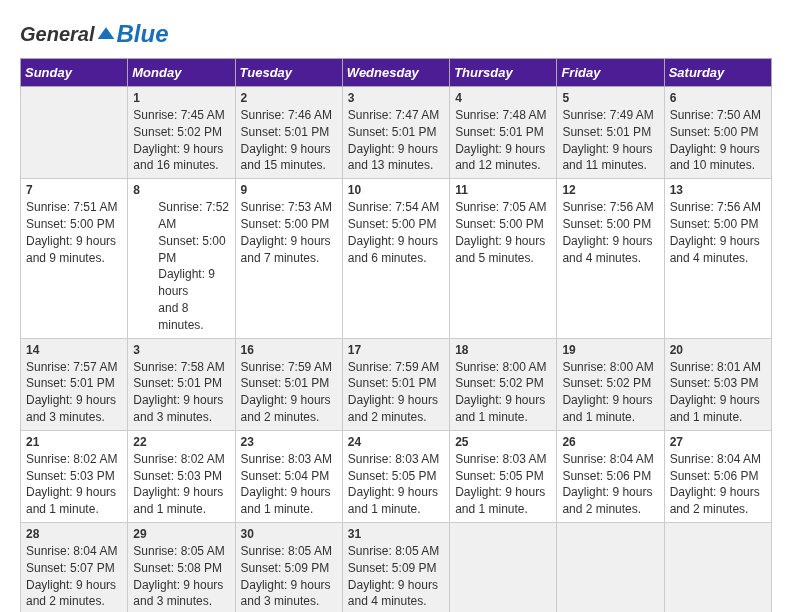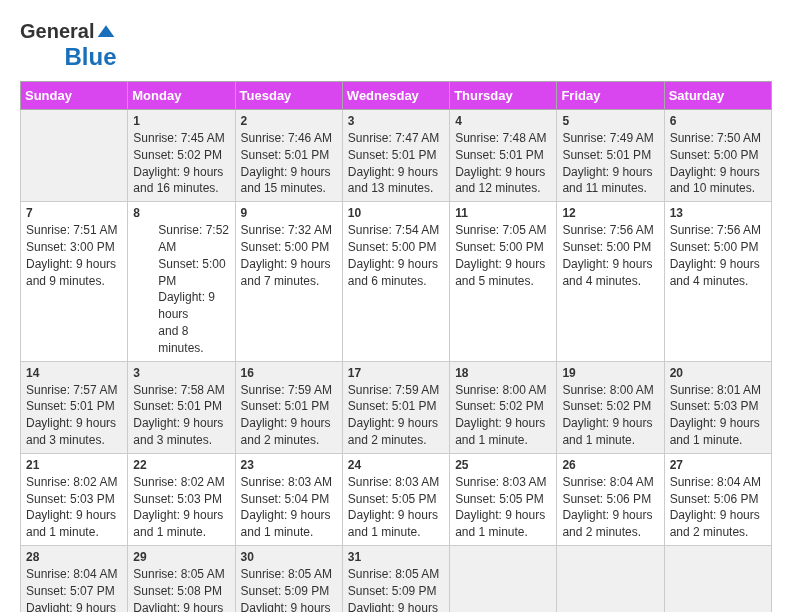--- a/index.html
+++ b/index.html
@@ -11,22 +11,23 @@
       padding: 20px;
     }
     .header {
       display: flex;
       justify-content: space-between;
       align-items: flex-start;
       margin-bottom: 10px;
     }
     .logo {
       display: flex;
-      flex-direction: column;
-      align-items: flex-end;
+      flex-direction: row;
+      align-items: center;
+      font-style: italic;
     }
     .logo-text {
       display: flex;
       align-items: center;
     }
     .logo-general {
       font-size: 20px;
       font-weight: bold;
       color: #333;
     }
@@ -50,26 +51,27 @@
     }
     .location {
       font-size: 14px;
       color: #333;
     }
     .calendar {
       width: 100%;
       border-collapse: collapse;
     }
     .calendar th {
-      background-color: #d946ef;
+      background-color: #4c1d95;
       color: #fff;
       padding: 6px 4px;
       font-size: 13px;
       text-align: left;
       border: 1px solid #aaa;
+      font-style: italic;
     }
     .calendar td {
       border: 1px solid #ccc;
       vertical-align: top;
       padding: 4px 5px;
       font-size: 10.5px;
       color: #333;
       width: 107px;
       min-height: 80px;
     }
@@ -157,34 +159,34 @@
           <div class="day-info" style="white-space: pre-line;">Sunrise: 7:50 AM
 Sunset: 5:00 PM
 Daylight: 9 hours
 and 10 minutes.</div>
         </td>
       </tr>
       <tr class="row-white">
         <td>
           <div class="day-num">7</div>
           <div class="day-info" style="white-space: pre-line;">Sunrise: 7:51 AM
-Sunset: 3:00 PM
+Sunset: 5:00 PM
 Daylight: 9 hours
 and 9 minutes.</div>
         </td>
         <td>
           <div class="day-num">8</div>
           <div class="day-info" style="white-space: pre-line; margin-left: 25px;">Sunrise: 7:52 AM
 Sunset: 5:00 PM
 Daylight: 9 hours
 and 8 minutes.</div>
         </td>
         <td>
           <div class="day-num">9</div>
-          <div class="day-info" style="white-space: pre-line;">Sunrise: 7:32 AM
+          <div class="day-info" style="white-space: pre-line;">Sunrise: 7:53 AM
 Sunset: 5:00 PM
 Daylight: 9 hours
 and 7 minutes.</div>
         </td>
         <td>
           <div class="day-num">10</div>
           <div class="day-info" style="white-space: pre-line;">Sunrise: 7:54 AM
 Sunset: 5:00 PM
 Daylight: 9 hours
 and 6 minutes.</div>

